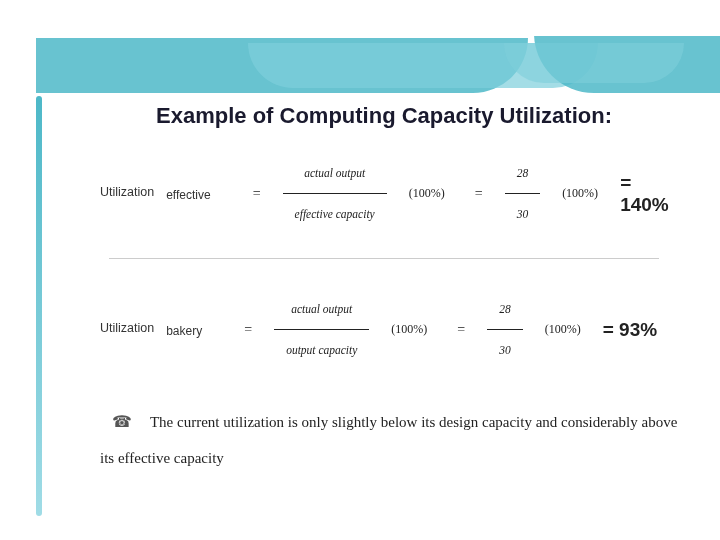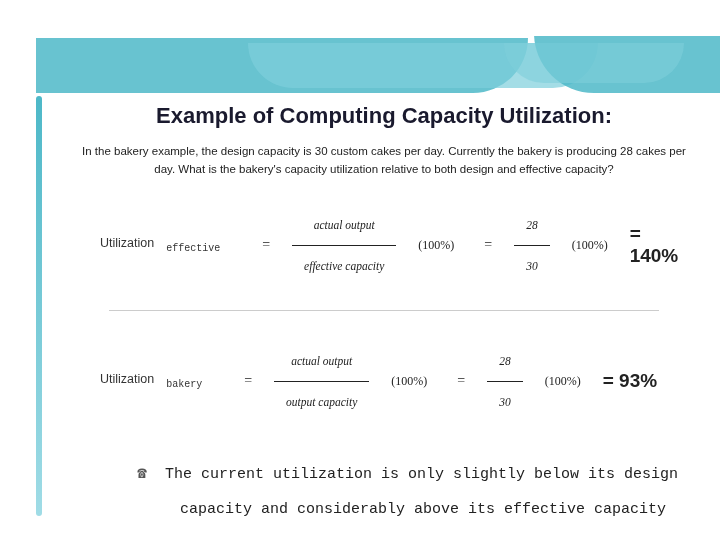--- a/index.html
+++ b/index.html
@@ -139,22 +139,21 @@
 
     .conclusion-section {
       margin-top: 10px;
       padding-left: 10px;
     }
 
     .conclusion-text {
       font-size: 15px;
       color: #222;
       line-height: 1.55;
-      font-family: Liberation Mono, monospace;
-      text-align: right;
+      font-family: Liberation Serif, serif;
     }
 
     .conclusion-icon {
       display: inline-block;
       margin-right: 6px;
       font-size: 16px;
       color: #555;
     }
 
     .formula-block {
@@ -177,23 +176,23 @@
       color: #222;
     }
 
     .label-util {
       font-size: 12.5px;
       font-family: Arial, sans-serif;
       color: #333;
     }
 
     .sub-label {
-      font-size: 10px;
+      font-size: 12px;
       vertical-align: sub;
-      font-family: Liberation Mono, monospace;
+      font-family: Liberation Sans, sans-serif;
     }
 
     
     .left-accent {
       position: absolute;
       left: 0;
       top: 60px;
       width: 6px;
       height: 420px;
       background: linear-gradient(to bottom, #4db8c8, #a0dce6);
@@ -209,21 +208,20 @@
   <div class="wave-right"></div>
   <div class="wave-right-2"></div>
 </div>
 
 <div class="left-accent"></div>
 
 <div class="content">
 
   <h1 class="slide-title">Example of Computing Capacity Utilization:</h1>
 
-  <p class="intro-text">In the bakery example, the design capacity is 30 custom cakes per day.  Currently the bakery is producing 28 cakes per day. What is the bakery's capacity utilization relative to both design and effective capacity?</p>
 
   <div class="formulas-section">
 
     <div class="formula-block">
       <span class="label-util">
         Utilization<span class="sub-label">effective</span>
       </span>
       <span class="equals">=</span>
       <div class="fraction-wrap">
         <span class="fraction-num">actual  output</span>

